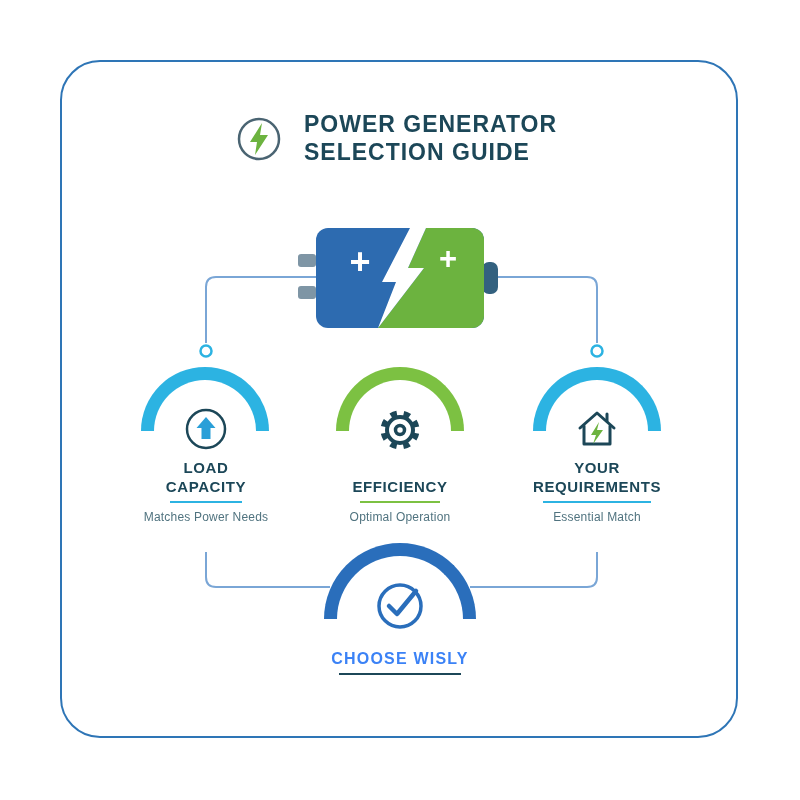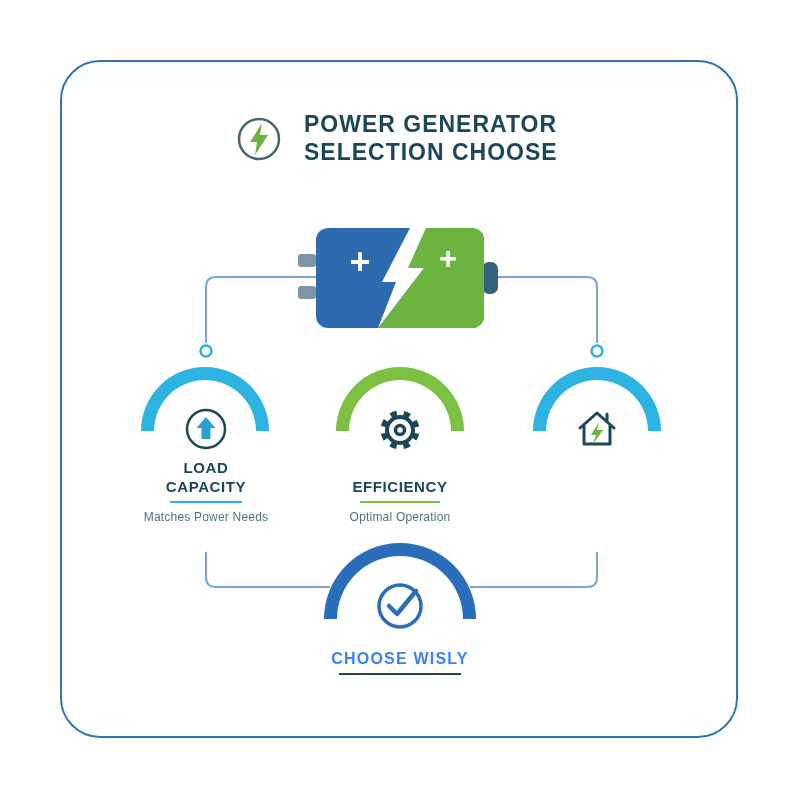--- a/index.html
+++ b/index.html
@@ -65,21 +65,21 @@
     <path d="M206 552 V577 Q206 587 216 587 H330" fill="none" stroke="#7aa6d6" stroke-width="2"></path>
     <path d="M597 552 V577 Q597 587 587 587 H470" fill="none" stroke="#7aa6d6" stroke-width="2"></path>
   </svg>
 
   <svg class="abs" style="left:236px; top:116px;" width="46" height="46" viewBox="0 0 46 46">
     <circle cx="23" cy="23" r="20" fill="none" stroke="#4a6472" stroke-width="2.5"></circle>
     <polygon points="26,7 14,26 21,26 19,39 32,19 24,19" fill="#6cb33f"></polygon>
   </svg>
   <div class="title">
     <span>POWER GENERATOR</span>
-    <span>SELECTION CHOOSE</span>
+    <span>SELECTION GUIDE</span>
   </div>
 
   <svg class="abs" style="left:296px; top:226px;" width="208" height="104" viewBox="0 0 208 104">
     <defs>
       <clipPath id="battBody">
           <rect x="20" y="2" width="168" height="100" rx="12"></rect>
         </clipPath>
     </defs>
 
     <rect x="2" y="28" width="18" height="13" rx="3" fill="#7e95a5"></rect>
@@ -128,20 +128,28 @@
 
   <div class="node-text" style="left:106px; top:458px;">
     <div class="node-label">
       <span>LOAD</span>
       <span>CAPACITY</span>
     </div>
     <div class="underline u-cyan" style="width:72px;"></div>
     <div class="sublabel">Matches Power Needs</div>
   </div>
 
+  <div class="node-text" style="left:497px; top:458px;">
+    <div class="node-label">
+      <span>YOUR</span>
+      <span>REQUIREMENTS</span>
+    </div>
+    <div class="underline u-cyan" style="width:108px;"></div>
+    <div class="sublabel">Essential Match</div>
+  </div>
 
   <div class="arc arc-blue" style="left:324px; top:543px;"></div>
 
   <svg class="abs" style="left:372px; top:576px;" width="56" height="56" viewBox="0 0 56 56">
     <circle cx="28" cy="30" r="21" fill="#ffffff" stroke="#2a6ebb" stroke-width="3.5"></circle>
     <path d="M17 30 L25 38 L44 15" fill="none" stroke="#2a6ebb" stroke-width="4.5" stroke-linecap="round" stroke-linejoin="round"></path>
   </svg>
 
   <div class="footer-text">
     <div>CHOOSE WISLY</div>

